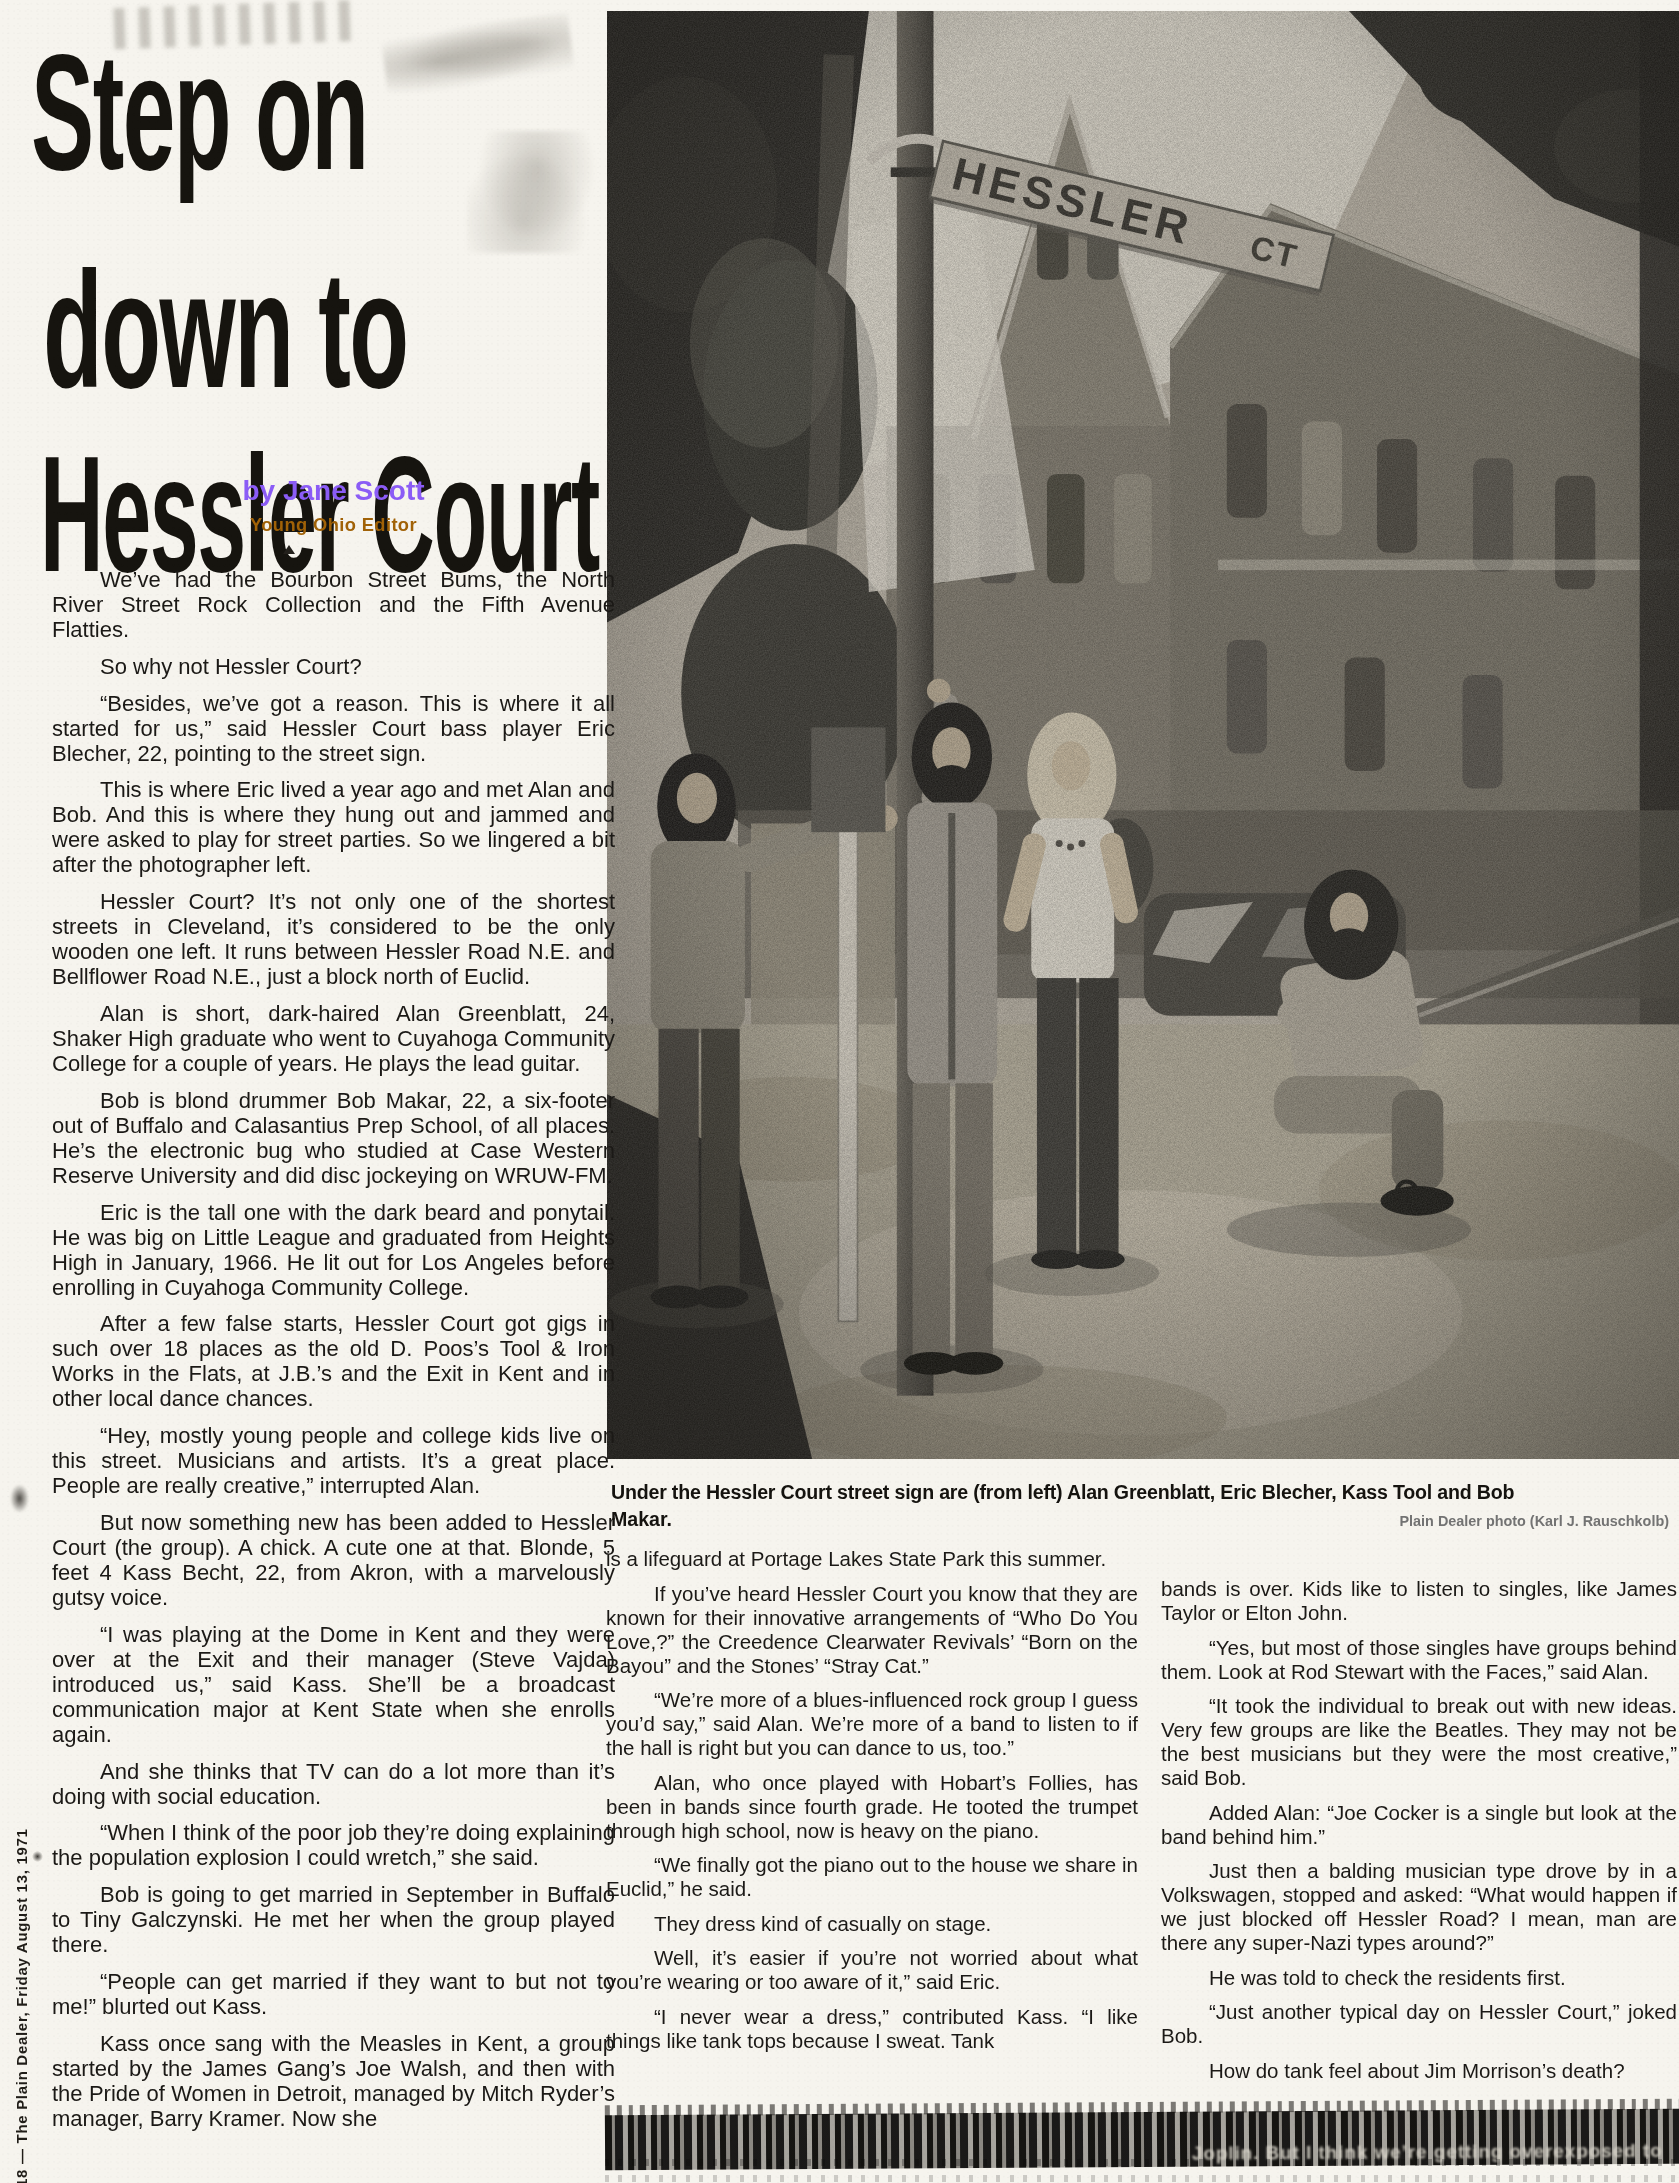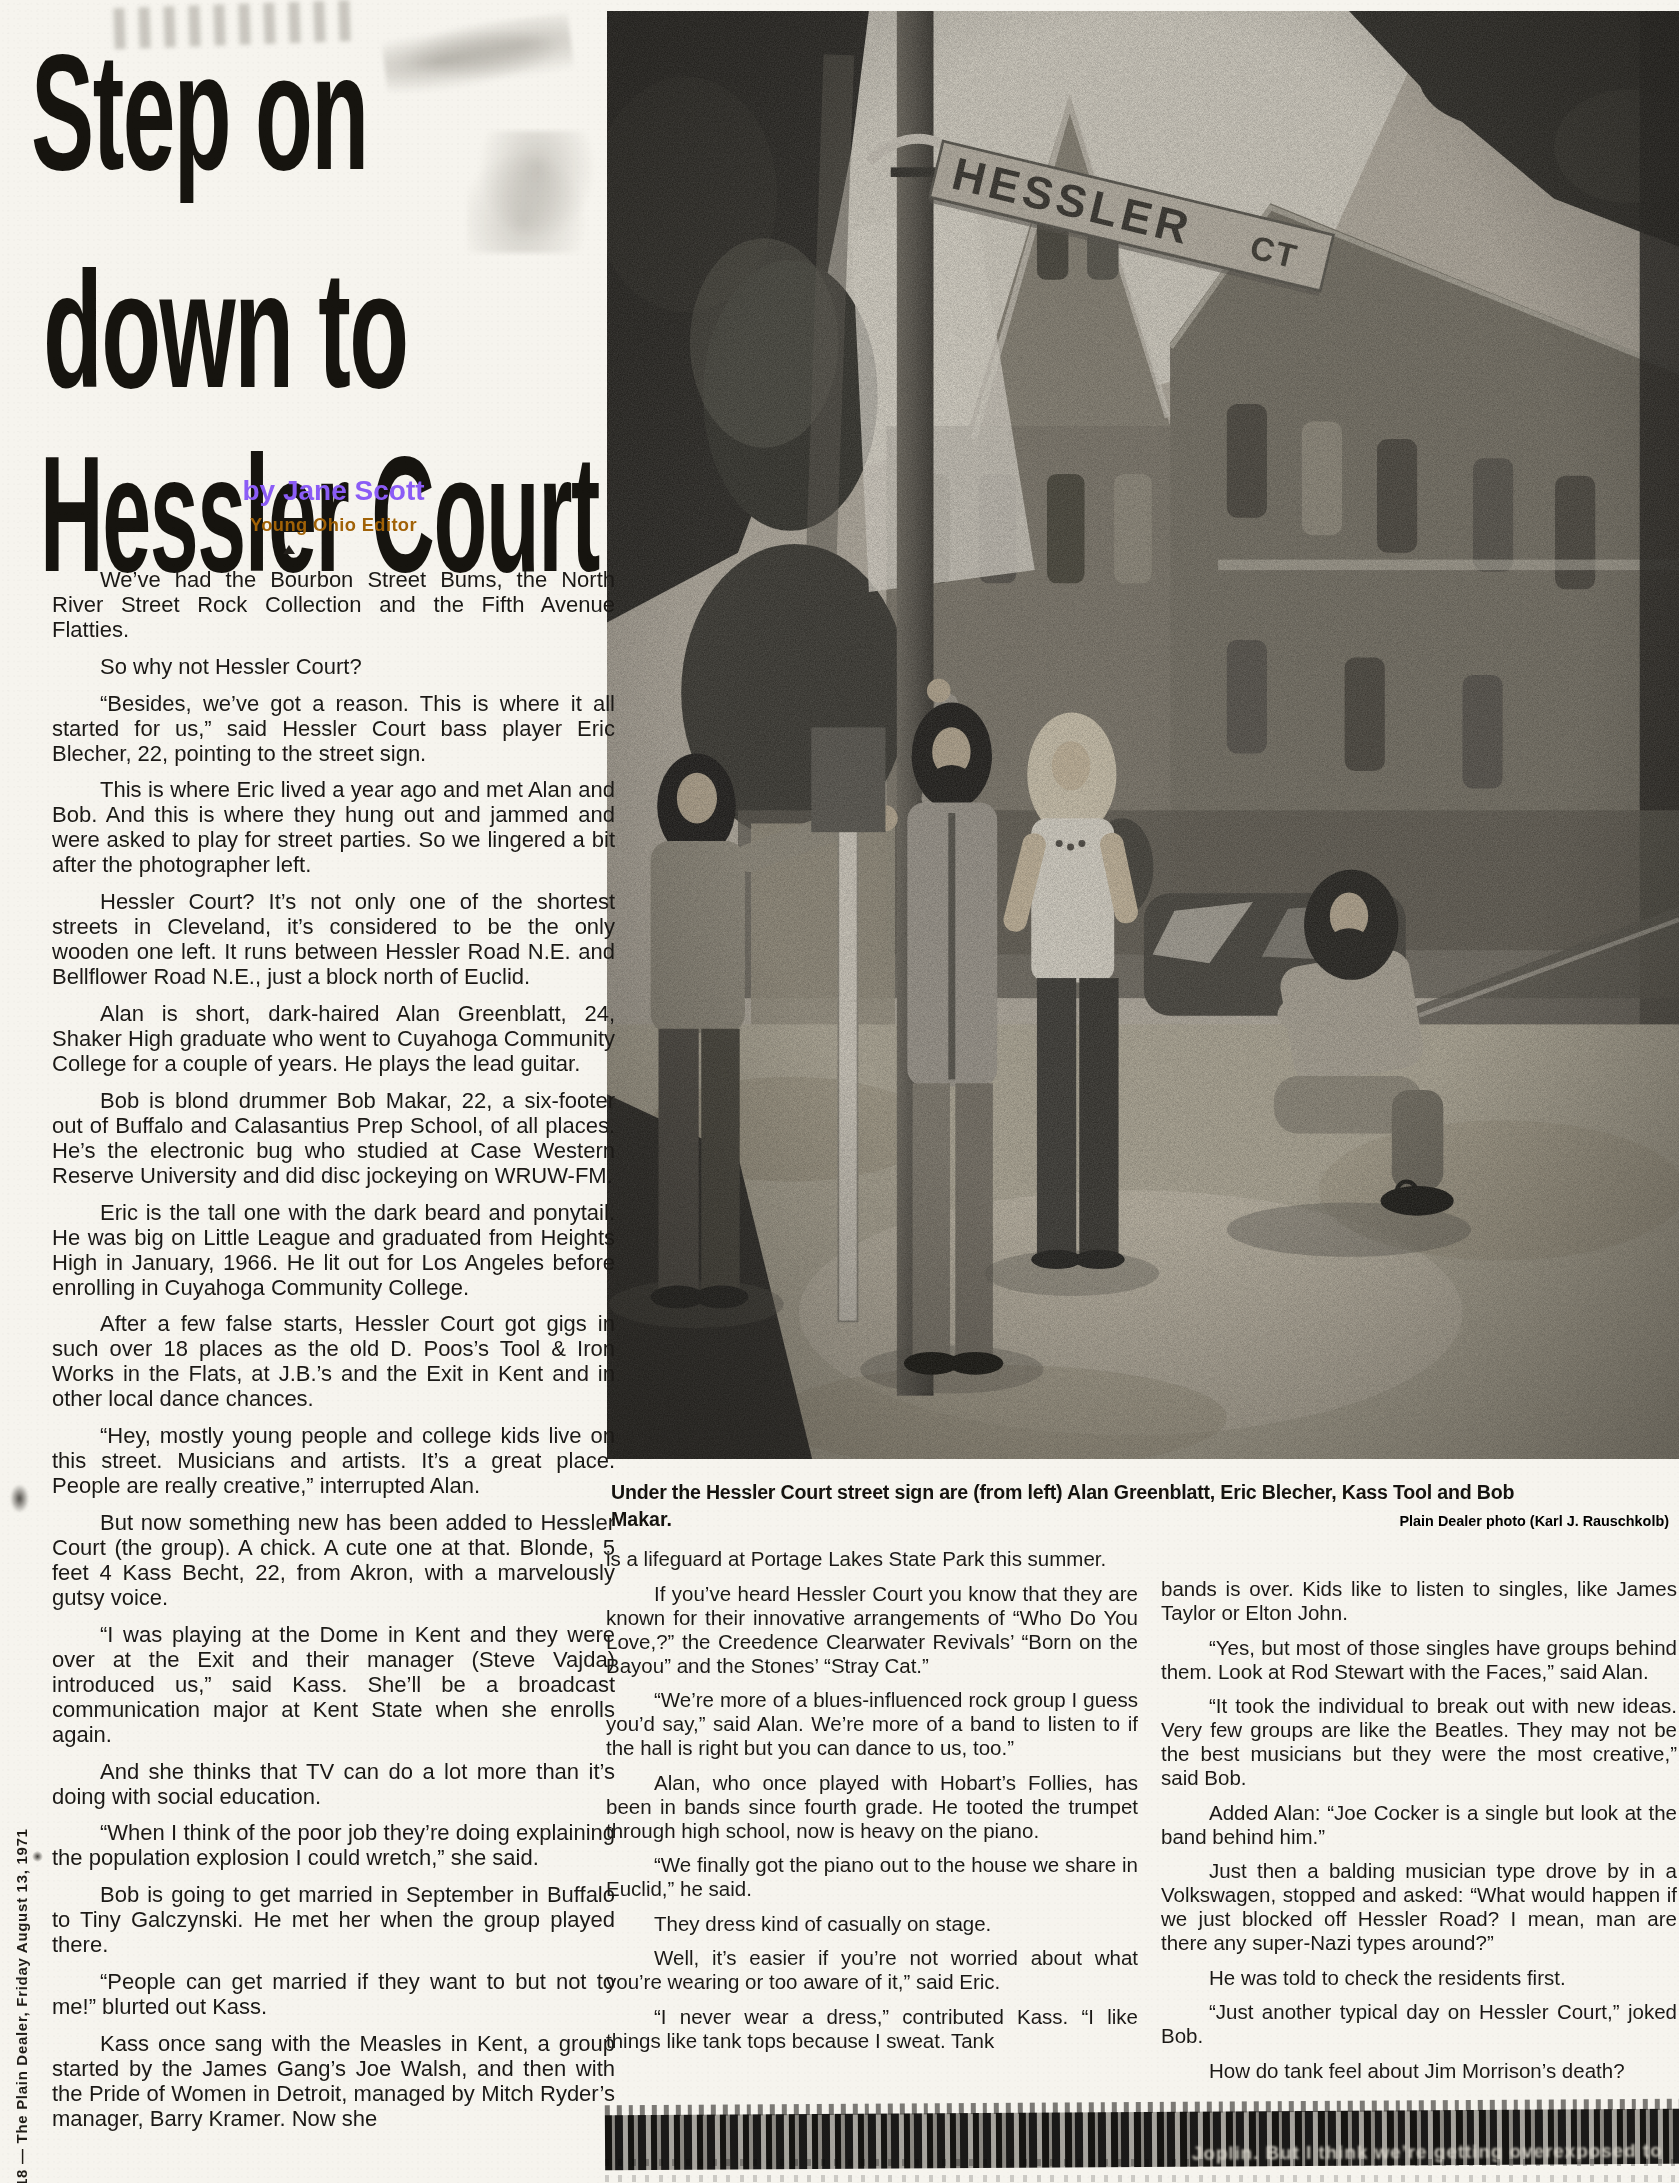--- a/index.html
+++ b/index.html
@@ -69,21 +69,21 @@
 
   
   .photo{position:absolute;left:607px;top:11px;width:1072px;height:1448px;margin:0;z-index:1;}
   .photo svg{display:block;width:100%;height:100%;}
 
   
   .caption{position:absolute;left:611px;top:1477px;width:1058px;z-index:2;color:#15130f;}
   .cap1{font-weight:700;font-size:19.6px;line-height:31px;letter-spacing:-0.2px;white-space:nowrap;}
   .cap-row{display:flex;justify-content:space-between;align-items:baseline;}
   .cap2{font-weight:700;font-size:19.6px;}
-  .credit{font-weight:700;font-size:14.4px;letter-spacing:0;color:#000000;}
+  .credit{font-weight:700;font-size:14.4px;letter-spacing:0;color:#737373;}
 
   
   .smear-band{
     position:absolute;left:605px;top:2112px;width:1075px;height:55px;z-index:3;
     background:
       repeating-linear-gradient(90deg,
         rgba(12,11,9,.96) 0 6.5px, rgba(52,48,42,.55) 6.5px 10.5px,
         rgba(8,7,6,.92) 10.5px 18px, rgba(70,66,58,.45) 18px 23px);
     filter:blur(0.7px);
     transform:rotate(-.35deg);

